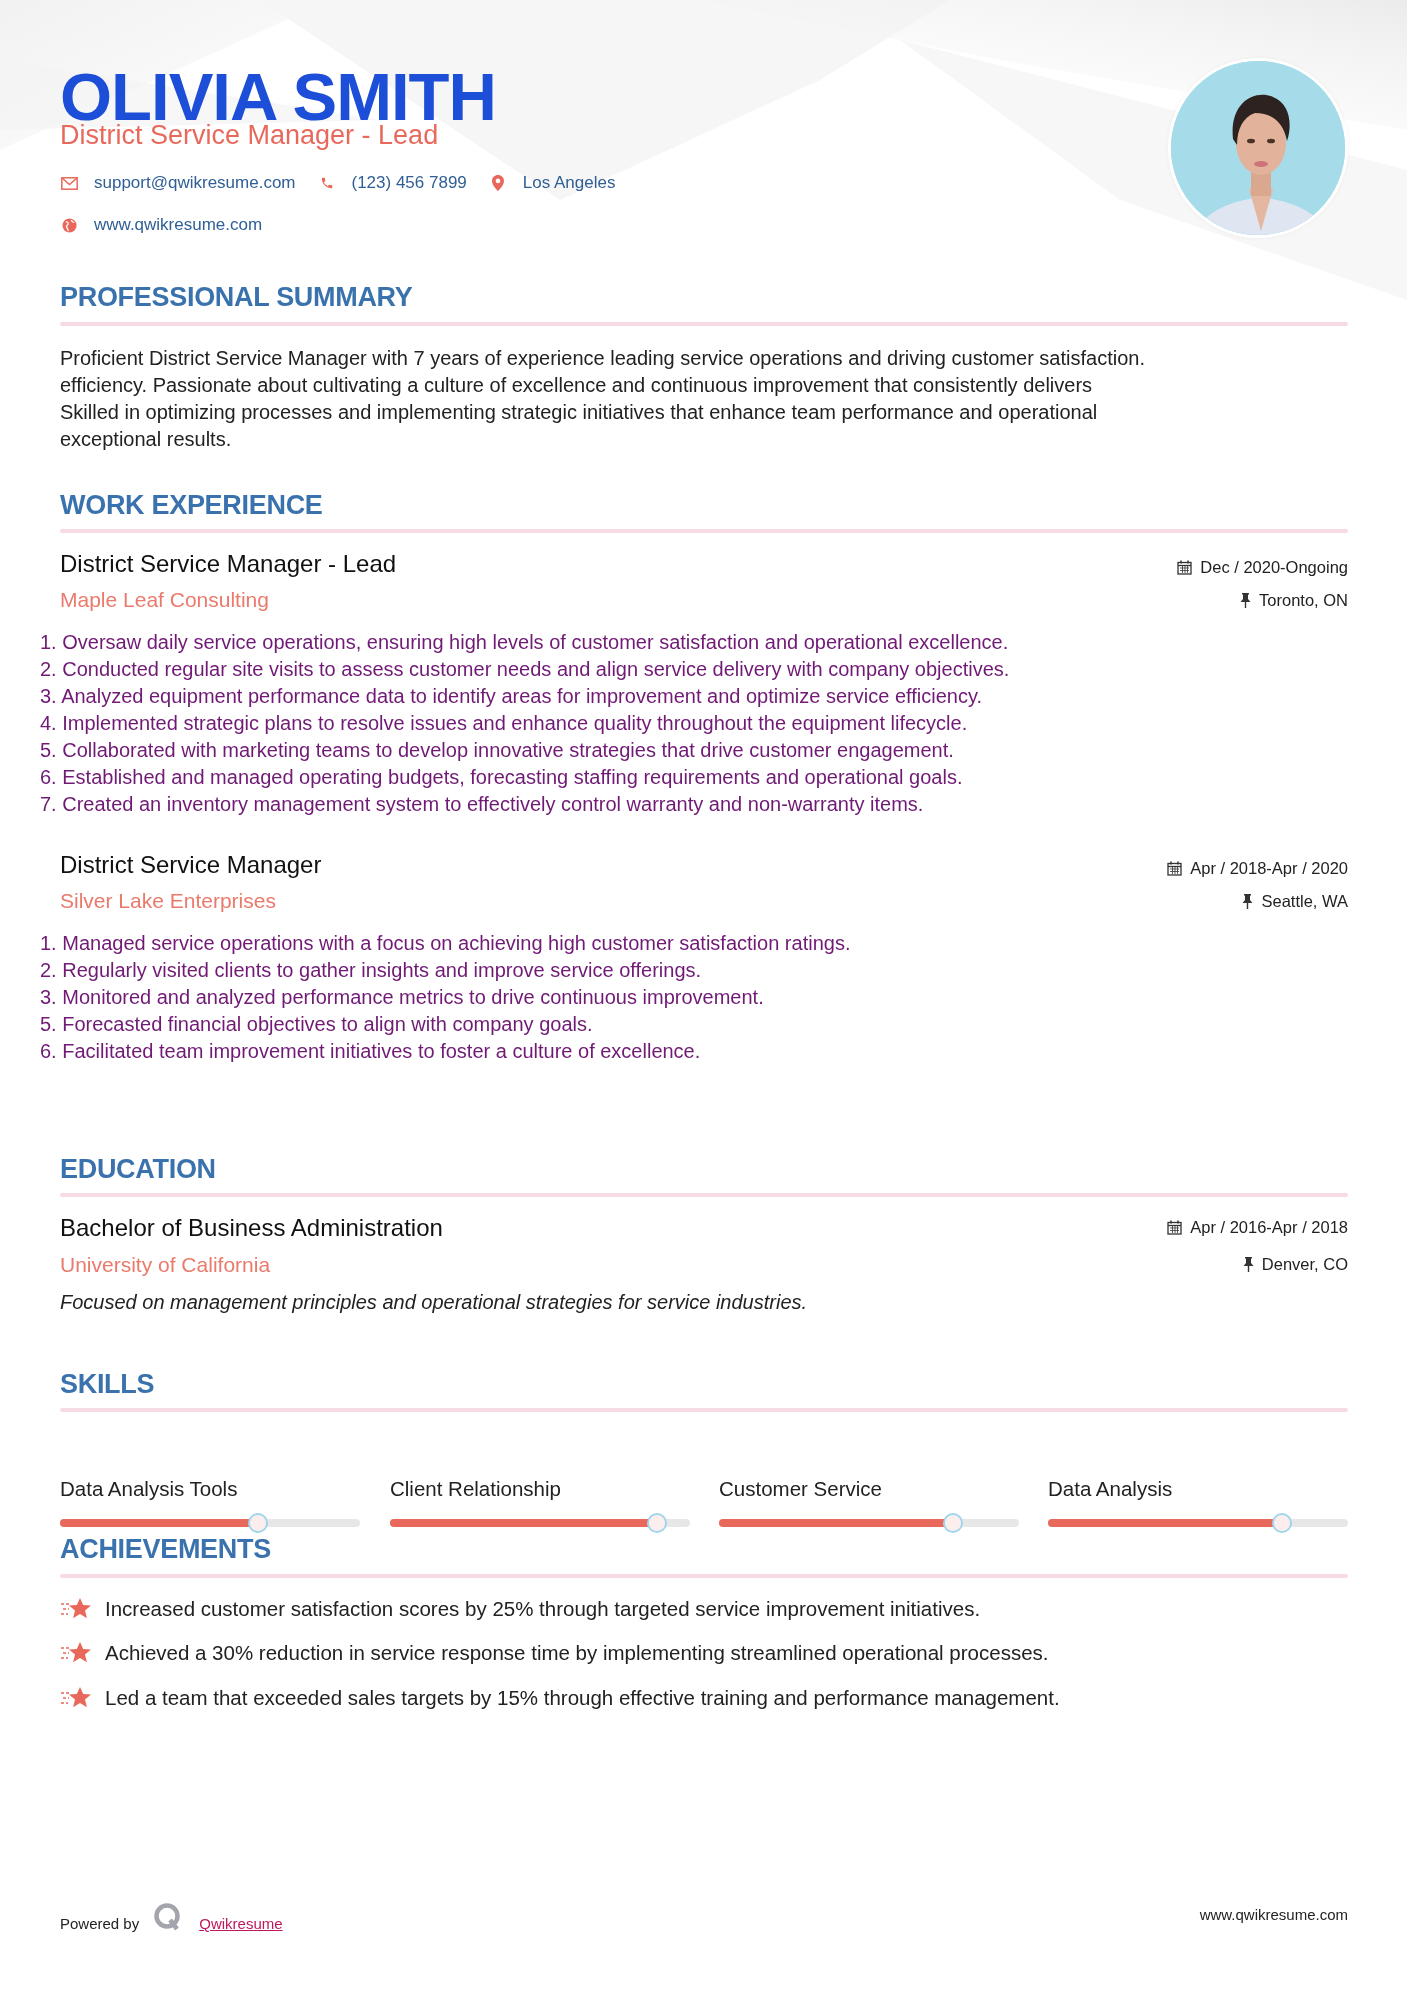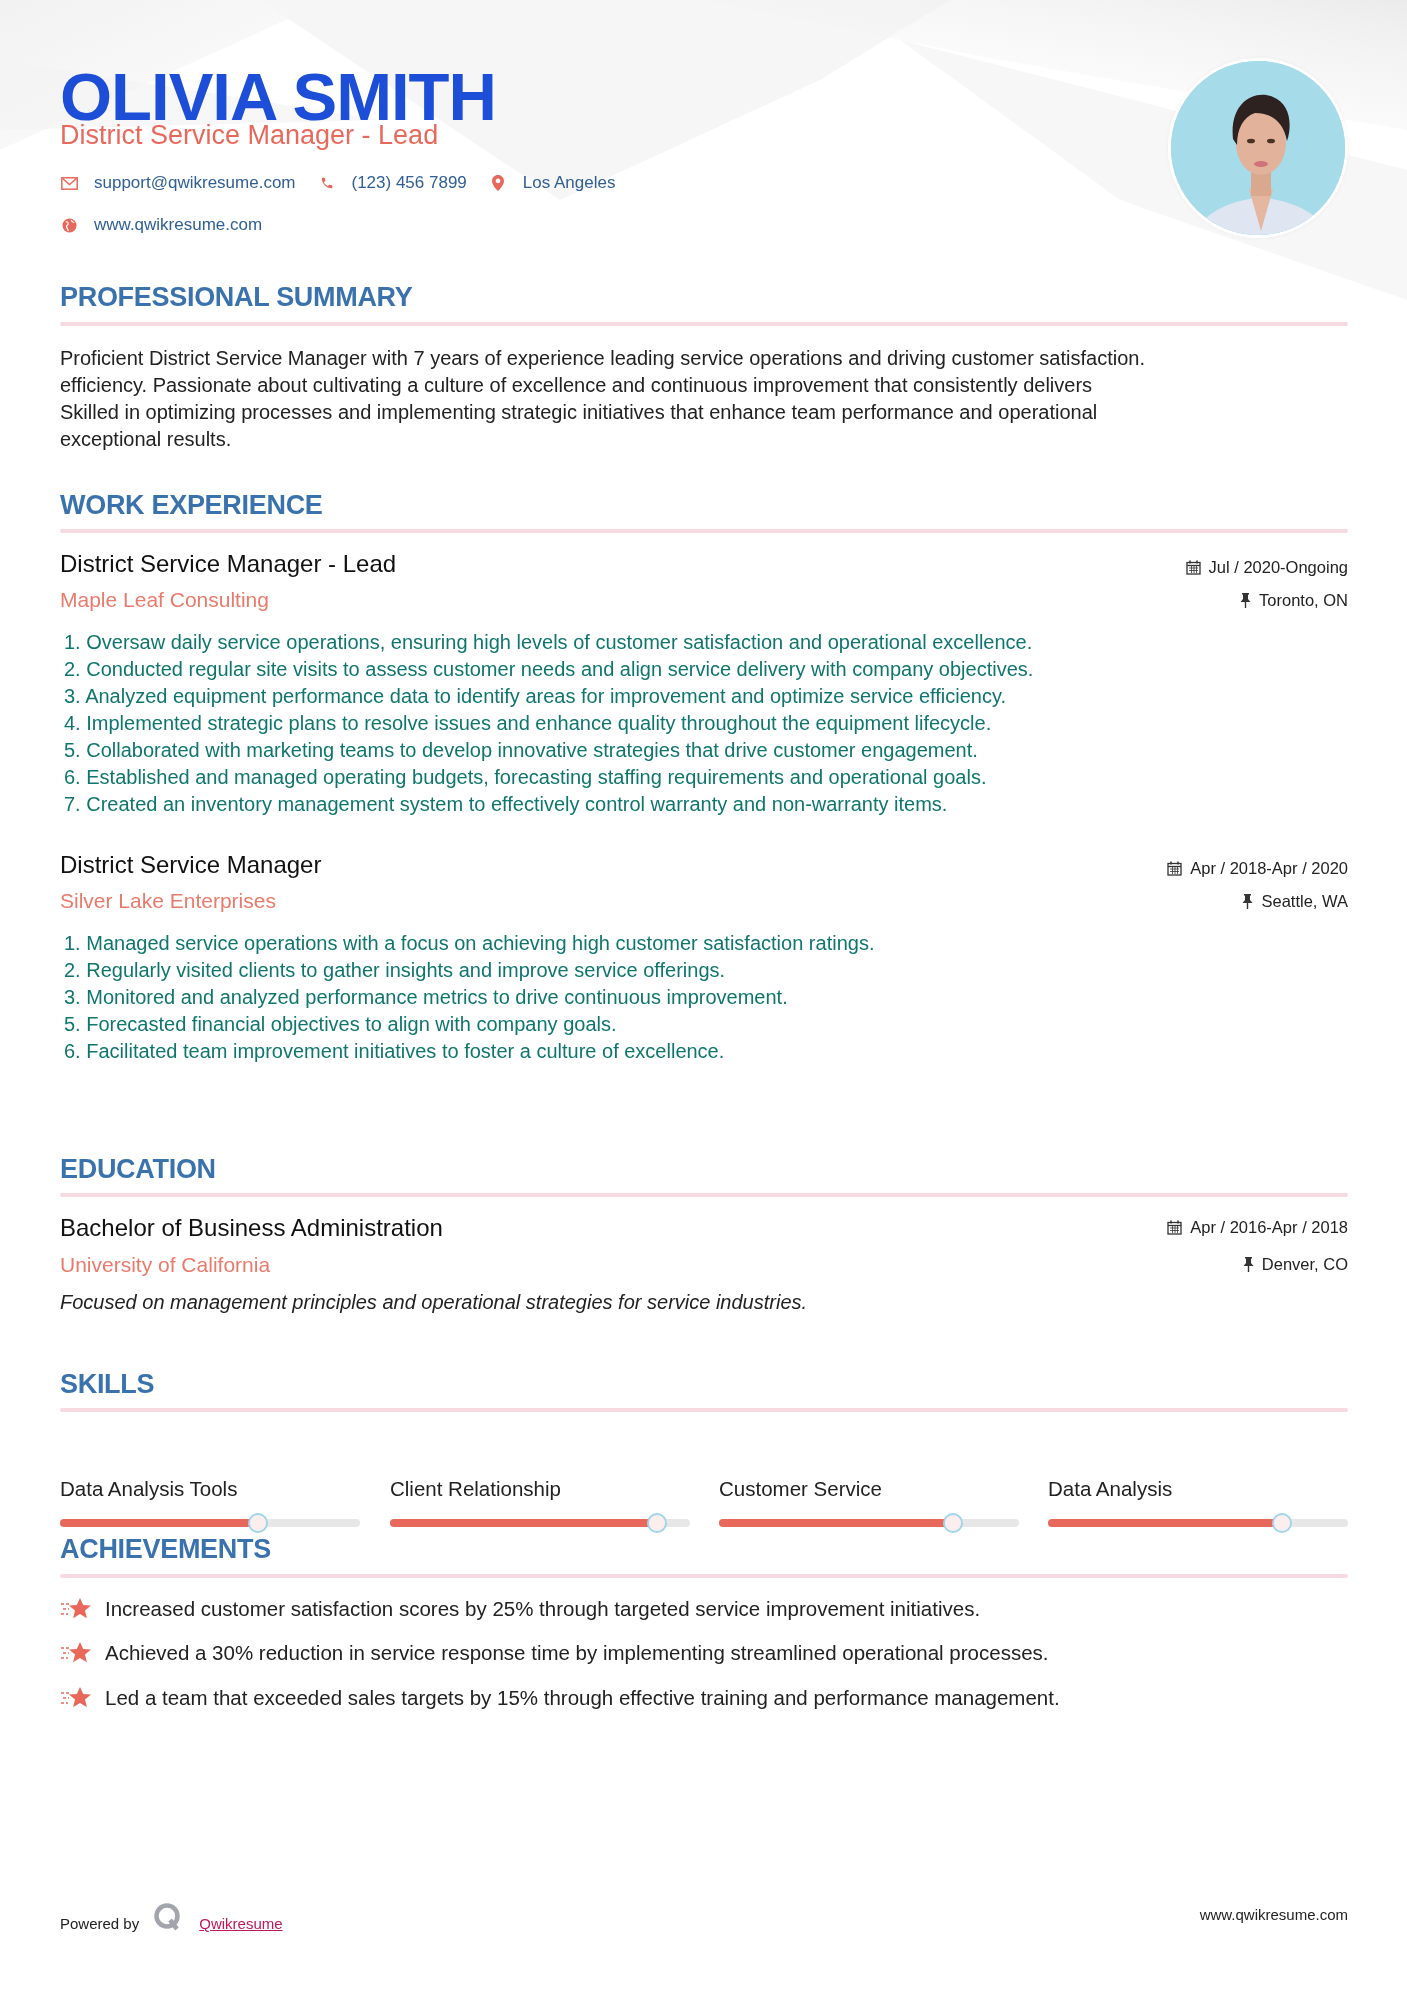--- a/index.html
+++ b/index.html
@@ -22,21 +22,21 @@
   .sec-title { left: 60px; font-size: 27px; font-weight: 700; color: #3a72ad; letter-spacing: -0.3px; white-space: nowrap; }
   .sec-line { left: 60px; width: 1288px; height: 4px; background: #f7dbe2; border-radius: 2px; }
 
   .para { left: 60px; width: 1292px; font-size: 20px; line-height: 27px; color: #222; }
 
   .job-title { left: 60px; font-size: 24px; color: #111; white-space: nowrap; }
   .company { left: 60px; font-size: 21px; color: #ea7a6b; white-space: nowrap; }
   .meta { right: 59px; font-size: 16.5px; color: #222; display: flex; align-items: center; white-space: nowrap; }
   .meta .mico { margin-right: 8px; display: inline-flex; align-items: center; }
 
-  .bullets { left: 64px; width: 1300px; font-size: 20px; line-height: 27px; color: #0f766e; list-style: none; }
+  .bullets { left: 40px; width: 1300px; font-size: 20px; line-height: 27px; color: #701a75; list-style: none; }
   .bullets li { white-space: nowrap; }
 
   .skill { width: 300px; }
   .skill .label { font-size: 20.5px; color: #222; white-space: nowrap; margin-top: 47px; }
   .skill .track { position: relative; margin-top: 18px; width: 300px; height: 8px; background: #e7e7e7; border-radius: 4px; }
   .skill .fill { position: absolute; left: 0; top: 0; height: 8px; background: #e8695c; border-radius: 4px; }
   .skill .knob { position: absolute; top: -6px; width: 20px; height: 20px; margin-left: -10px; border-radius: 50%; background: #fdeeee; border: 2px solid #9fd6ea; }
 
   .ach { left: 60px; display: flex; align-items: center; font-size: 20.5px; color: #222; white-space: nowrap; }
   .ach .aico { width: 32px; height: 26px; margin-right: 13px; }
@@ -133,21 +133,21 @@
 <div class="abs meta" style="top:558px;">
   <span class="mico">
     <svg width="15" height="15" viewBox="0 0 15 15">
         <rect x="1" y="2.5" width="13" height="11.5" fill="none" stroke="#333" stroke-width="1.3"></rect>
         <line x1="1" y1="5.5" x2="14" y2="5.5" stroke="#333" stroke-width="1.3"></line>
         <line x1="4" y1="0.5" x2="4" y2="3.5" stroke="#333" stroke-width="1.5"></line>
         <line x1="11" y1="0.5" x2="11" y2="3.5" stroke="#333" stroke-width="1.5"></line>
         <path d="M3 8h9M3 10.5h9M5.5 6v7M8 6v7M10.5 6v7" stroke="#333" stroke-width="0.8"></path>
       </svg>
   </span>
-  <span>Jul / 2020-Ongoing</span>
+  <span>Dec / 2020-Ongoing</span>
 </div>
 <div class="abs meta" style="top:591px;">
   <span class="mico">
     <svg width="11" height="15" viewBox="0 0 11 15">
         <path d="M2 0h7v1.5H8v4.5l2.5 3H6.2v6H4.8v-6H0.5L3 6V1.5H2z" fill="#333"></path>
       </svg>
   </span>
   <span>Toronto, ON</span>
 </div>
 <ol class="abs bullets" style="top:629px;">

